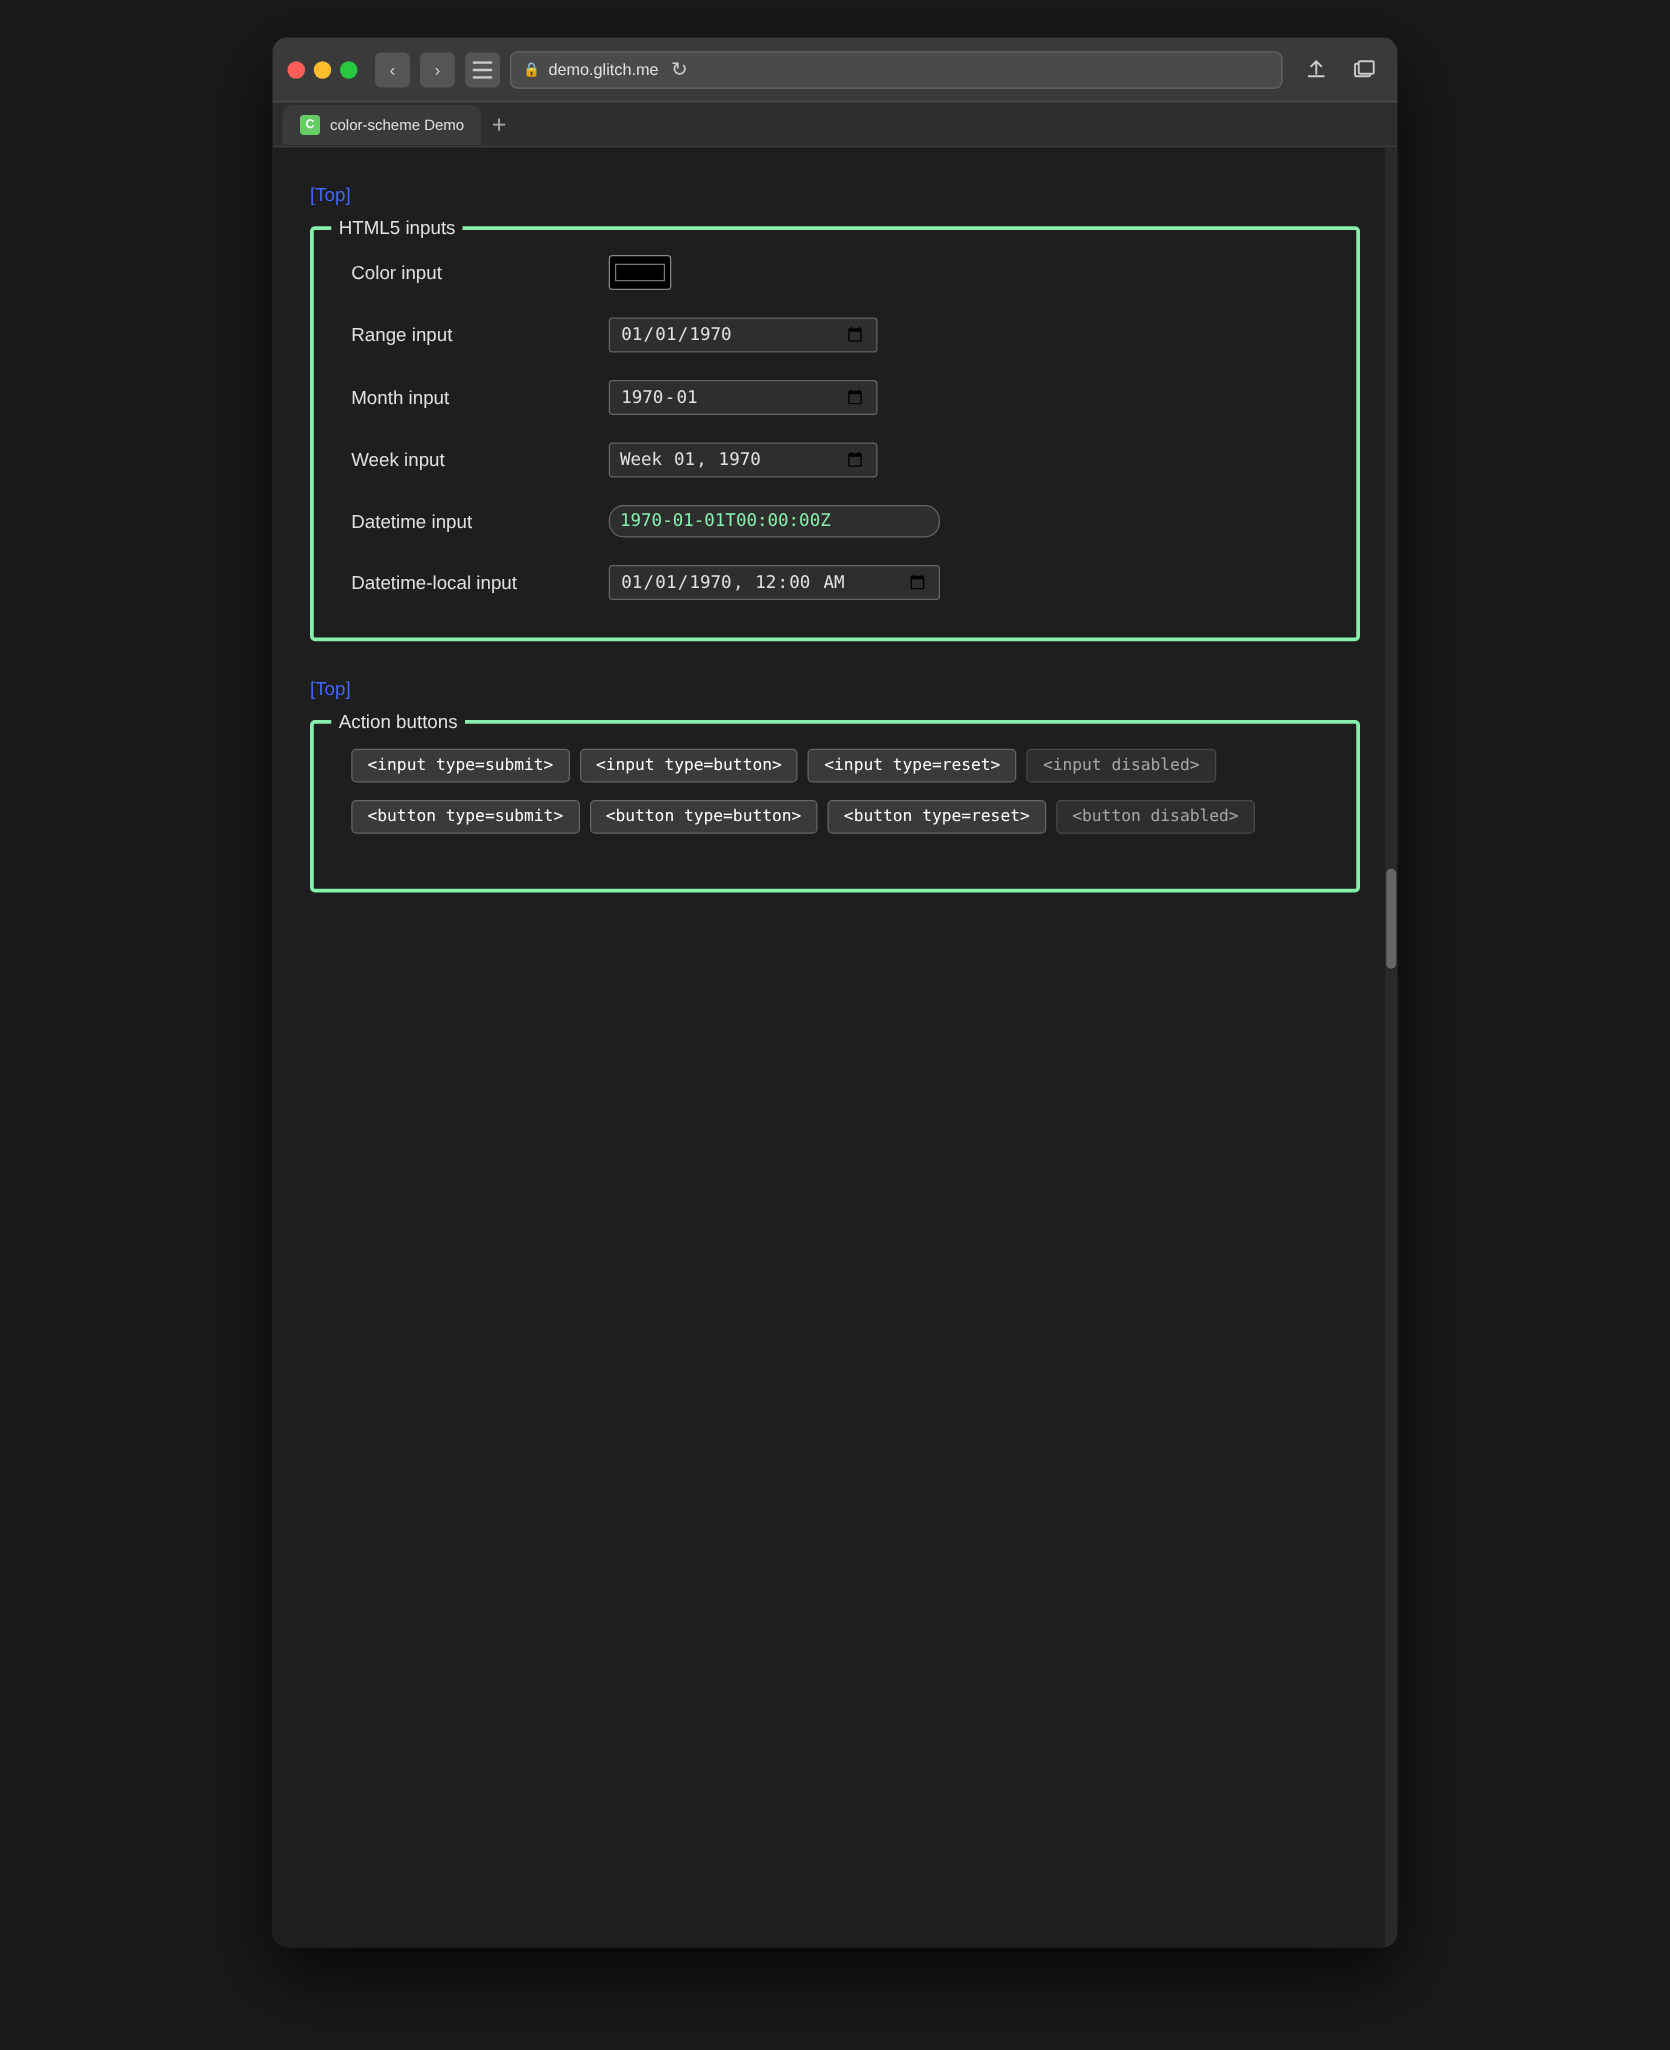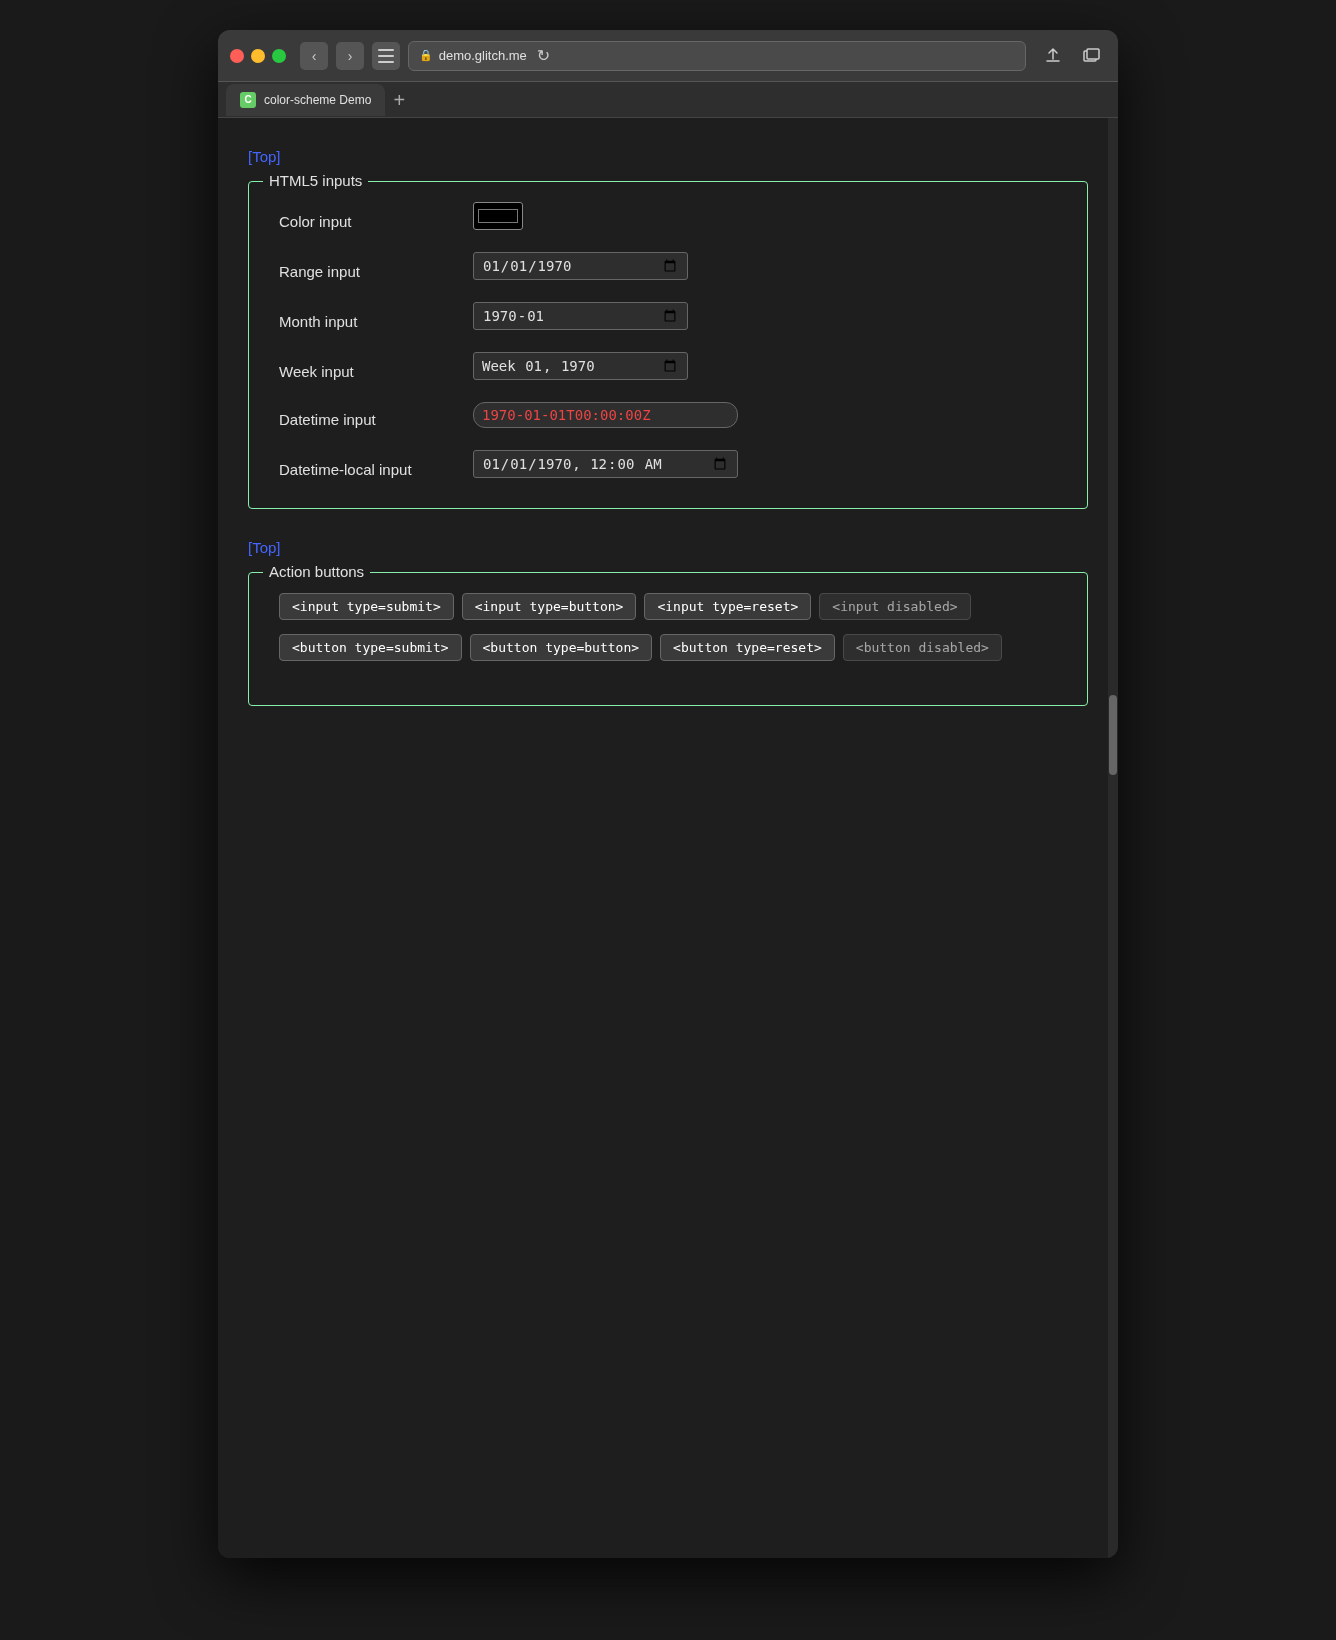--- a/index.html
+++ b/index.html
@@ -181,42 +181,42 @@
     .top-link {
       color: #4466ff;
       text-decoration: none;
       font-size: 15px;
       margin-bottom: 16px;
       display: inline-block;
       margin-top: 10px;
     }
 
     .fieldset-section {
-      border: 1px solid #86efac;
+      border: 3px solid #86efac;
       border-radius: 4px;
       padding: 20px 30px 30px 30px;
       margin-bottom: 20px;
       position: relative;
     }
 
     .fieldset-legend {
       position: absolute;
       top: -10px;
       left: 14px;
       background: #1e1e1e;
       padding: 0 6px;
       color: #e0e0e0;
       font-size: 15px;
     }
 
     .form-row {
       display: flex;
-      align-items: flex-end;
+      align-items: center;
       margin-bottom: 22px;
-      gap: 14px;
+      gap: 26px;
     }
 
     .form-row:last-child {
       margin-bottom: 0;
     }
 
     .form-label {
       color: #e0e0e0;
       font-size: 15px;
       min-width: 180px;
@@ -417,21 +417,21 @@
           <input type="month" value="1970-01" style="">
         </div>
 
         <div class="form-row">
           <label class="form-label">Week input</label>
           <input type="week" value="1970-W01" style="">
         </div>
 
         <div class="form-row">
           <label class="form-label">Datetime input</label>
-          <input type="text" value="1970-01-01T00:00:00Z" style="background: rgb(46, 46, 46); border: 1px solid rgb(102, 102, 102); color: #ef4444; padding: 4px 8px; font-size: 14px; border-radius: 12px; font-family: monospace; width: 265px;">
+          <input type="text" value="1970-01-01T00:00:00Z" style="background: rgb(46, 46, 46); border: 1px solid rgb(102, 102, 102); color: #86efac; padding: 4px 8px; font-size: 14px; border-radius: 12px; font-family: monospace; width: 265px;">
         </div>
 
         <div class="form-row">
           <label class="form-label">Datetime-local input</label>
           <input type="datetime-local" value="1970-01-01T00:00" style="">
         </div>
 
       </div>
 
       

